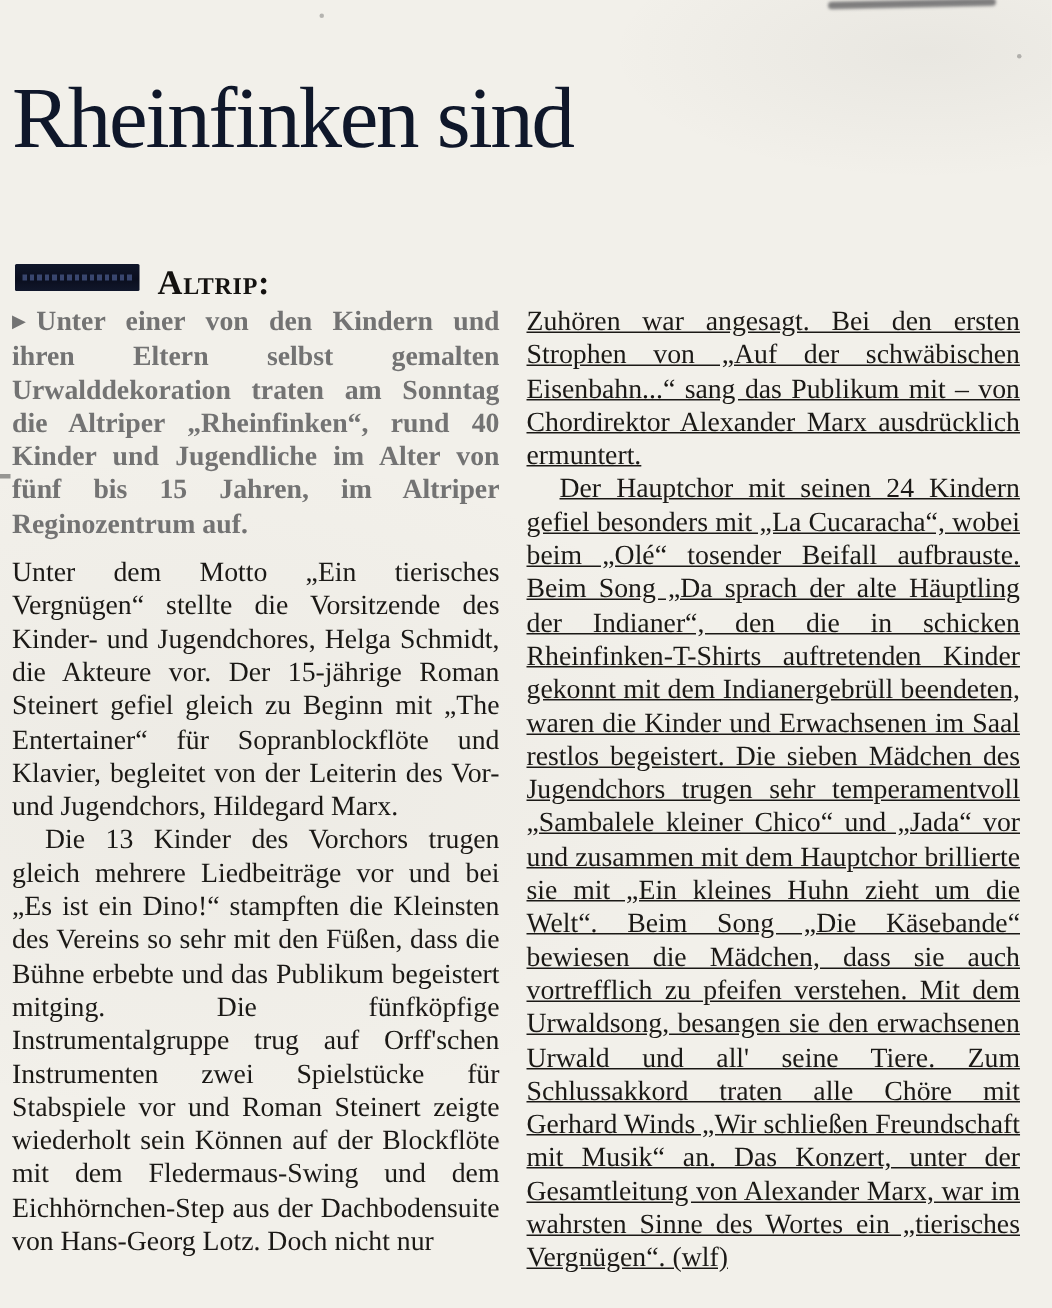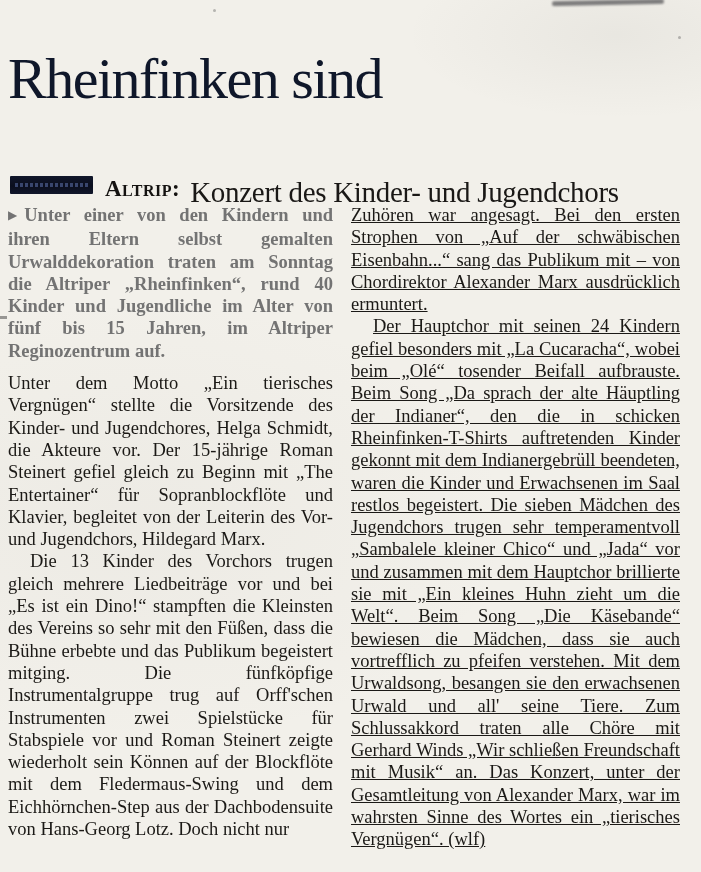--- a/index.html
+++ b/index.html
@@ -125,21 +125,20 @@
 <div class="scan-artifact speckle" style="left:678px; top:36px;"></div>
 <div class="scan-artifact speckle" style="left:330px; top:760px; opacity:.5;"></div>
 
 <h1 class="headline">
   <span style="display:block">Rheinfinken sind</span>
 </h1>
 
 <div class="kicker-row">
   <span class="press-stamp"></span>
   <span class="kicker-location">Altrip:</span>
-  <span class="kicker-title">Konzert des Kinder- und Jugendchors</span>
 </div>
 
 <div class="col col-1">
   <p class="lead"><span class="lead-marker">▶</span><span>Unter einer von den Kindern und ihren Eltern selbst gemalten Urwalddekoration traten am Sonntag die Altriper „Rheinfinken“, rund 40 Kinder und Jugendliche im Alter von fünf bis 15 Jahren, im Altriper Reginozentrum auf.</span></p>
   <p>Unter dem Motto „Ein tierisches Vergnügen“ stellte die Vorsitzende des Kinder- und Jugendchores, Helga Schmidt, die Akteure vor. Der 15-jährige Roman Steinert gefiel gleich zu Beginn mit „The Entertainer“ für Sopranblockflöte und Klavier, begleitet von der Leiterin des Vor- und Jugendchors, Hildegard Marx.</p>
   <p class="indented">Die 13 Kinder des Vorchors trugen gleich mehrere Liedbeiträge vor und bei „Es ist ein Dino!“ stampften die Kleinsten des Vereins so sehr mit den Füßen, dass die Bühne erbebte und das Publikum begeistert mitging. Die fünfköpfige Instrumentalgruppe trug auf Orff'schen Instrumenten zwei Spielstücke für Stabspiele vor und Roman Steinert zeigte wiederholt sein Können auf der Blockflöte mit dem Fledermaus-Swing und dem Eichhörnchen-Step aus der Dachbodensuite von Hans-Georg Lotz. Doch nicht nur</p>
 </div>
 
 <div class="col col-2">
   <p>Zuhören war angesagt. Bei den ersten Strophen von „Auf der schwäbischen Eisenbahn...“ sang das Publikum mit – von Chordirektor Alexander Marx ausdrücklich ermuntert.</p>

